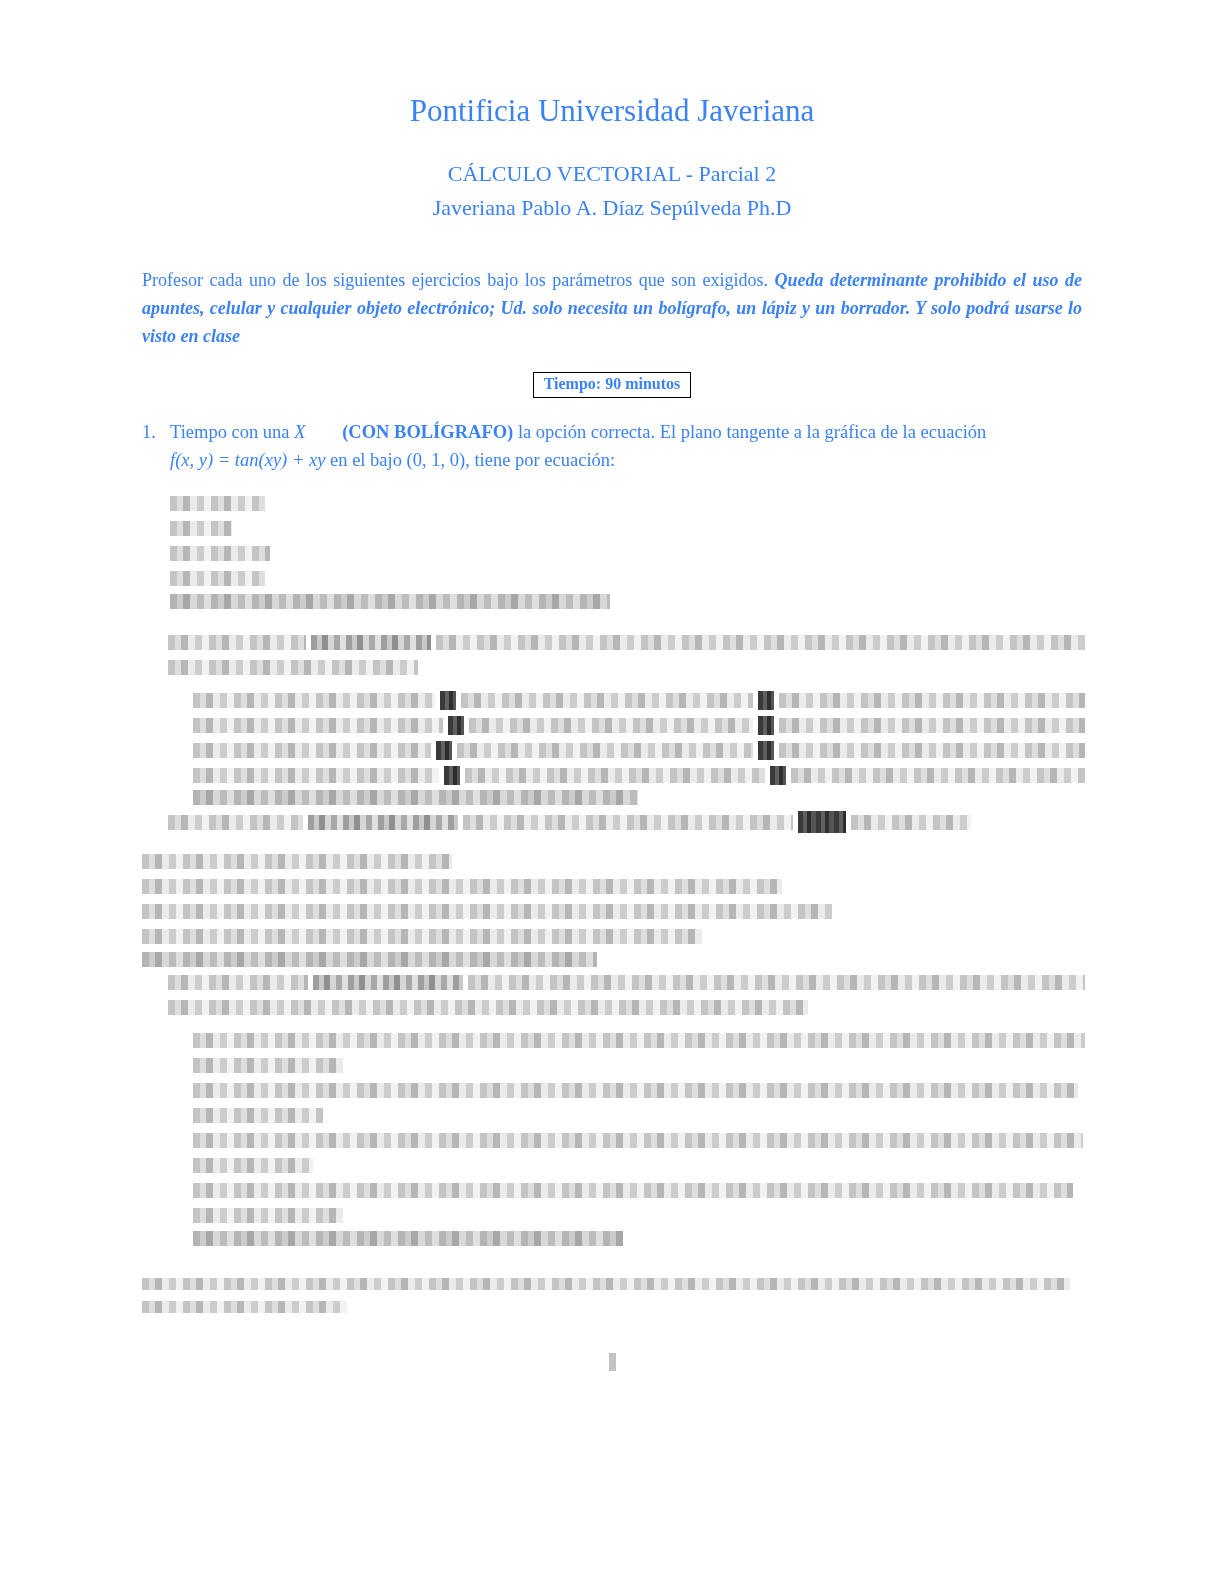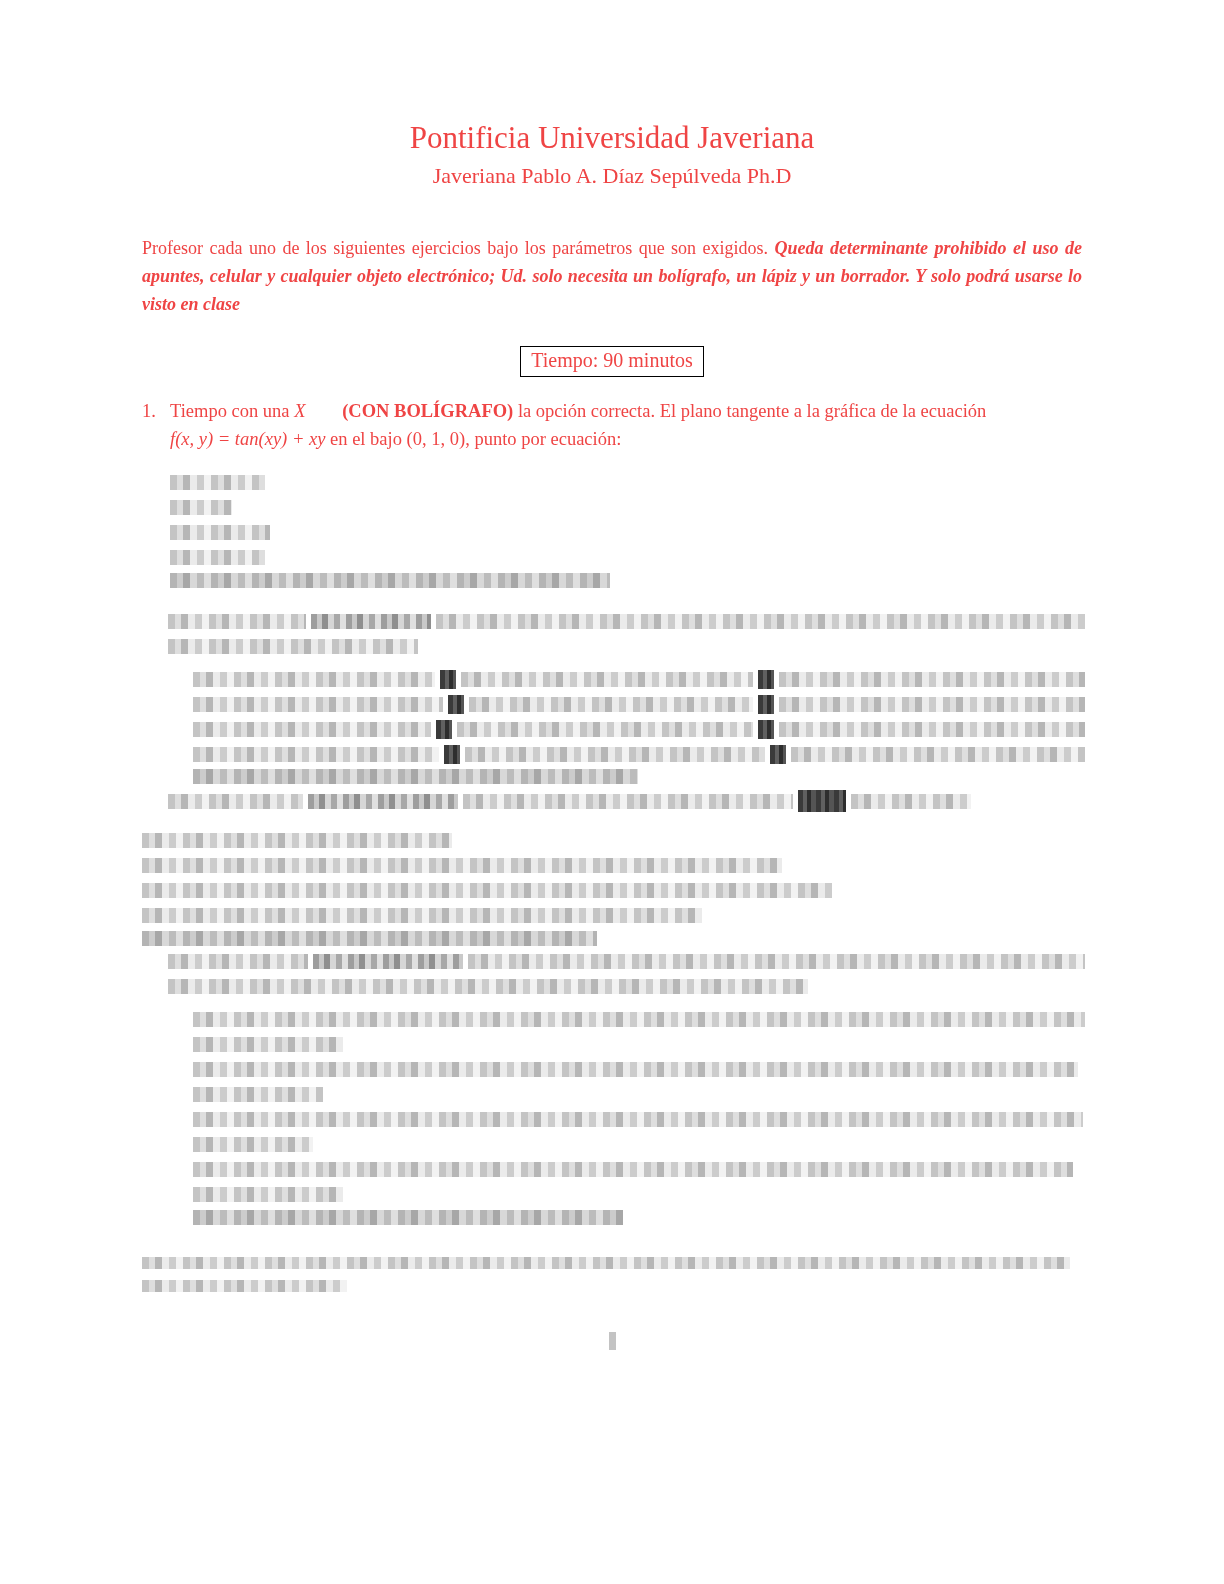--- a/index.html
+++ b/index.html
@@ -1,33 +1,33 @@
 <!DOCTYPE html>
 <html><head>
 <meta charset="utf-8">
 <style>
   html,body{margin:0;padding:0;background:#ffffff;}
   .sheet{
     position:relative;
     width:1224px;height:1584px;
     background:#ffffff;
     box-sizing:border-box;
-    padding-top:120px;
+    padding-top:93px;
     overflow:hidden;
     font-family:"Liberation Serif", serif;
-    color:#ef4444;
+    color:#3b82f6;
   }
   .doc-title{text-align:center;font-size:31px;line-height:36px;}
   .doc-subtitle{margin-top:30px;text-align:center;font-size:22px;line-height:29px;}
   .doc-prof{margin-top:5px;text-align:center;font-size:22px;line-height:29px;}
   .content{width:940px;margin-left:142px;}
   .intro{margin:44px 0 0 0;font-size:18px;line-height:28px;text-align:justify;}
   .intro .bi{font-weight:bold;font-style:italic;}
   .timebox-wrap{margin-top:22px;text-align:center;}
-  .timebox{display:inline-block;border:1px solid #000;padding:2px 10px 4px 10px;font-weight:normal;font-size:20px;margin-top:6px;}
+  .timebox{display:inline-block;border:1px solid #000;padding:2px 10px 4px 10px;font-weight:bold;font-size:16px;}
   .question{position:relative;}
   .q1{margin-top:20px;}
   .q2{margin-top:16px;}
   .q3{margin-top:6px;}
   .q4{margin-top:-2px;}
   .qrow{display:flex;}
   .qnum{width:28px;flex:0 0 28px;font-size:18.5px;line-height:28px;text-align:left;padding-left:0;}
   .qbody{flex:1;}
   .qtext{margin:0;font-size:18.5px;line-height:28px;}
   .qtext .m{font-style:italic;}
@@ -54,36 +54,37 @@
   .footnote{margin-top:32px;}
   .pageno-wrap{margin-top:40px;text-align:center;line-height:0;}
   .pageno{display:inline-block;width:7px;height:18px;background:#c3c3c3;filter:blur(.6px);}
 </style>
 </head>
 <body>
 
 <div class="sheet">
 
   <div class="doc-title">Pontificia Universidad Javeriana</div>
+  <div class="doc-subtitle">CÁLCULO VECTORIAL - Parcial 2</div>
   <div class="doc-prof">Javeriana Pablo A. Díaz Sepúlveda Ph.D</div>
 
   <div class="content">
 
     <p class="intro"><span>Profesor cada uno de los siguientes ejercicios bajo los parámetros que son exigidos. </span><span class="bi">Queda determinante prohibido el uso de apuntes, celular y cualquier objeto electrónico; Ud. solo necesita un bolígrafo, un lápiz y un borrador. Y solo podrá usarse lo visto en clase</span></p>
 
     <div class="timebox-wrap">
       <span class="timebox">Tiempo: 90 minutos</span>
     </div>
 
     <div class="question q1">
       <div class="qrow">
         <span class="qnum">1.</span>
         <div class="qbody">
           <p class="qtext"><span>Tiempo con una </span><span class="m">X</span> <b>(CON BOLÍGRAFO)</b><span> la opción correcta. El plano tangente a la gráfica de la ecuación</span><br>
-          <span class="m">f(x, y) = tan(xy) + xy</span><span> en el bajo </span><span>(0, 1, 0)</span><span>, punto por ecuación:</span></p>
+          <span class="m">f(x, y) = tan(xy) + xy</span><span> en el bajo </span><span>(0, 1, 0)</span><span>, tiene por ecuación:</span></p>
           <div class="opts">
               <div class="rline"><span class="seg bar" style="width: 95px;"></span></div>
               <div class="rline"><span class="seg bar" style="width: 62px;"></span></div>
               <div class="rline"><span class="seg bar" style="width: 100px;"></span></div>
               <div class="rline"><span class="seg bar" style="width: 95px;"></span></div>
               <div class="rline caps" style="margin-top: -2px;"><span class="seg bar" style="width: 440px;"></span></div>
             </div>
         </div>
       </div>
     </div>

